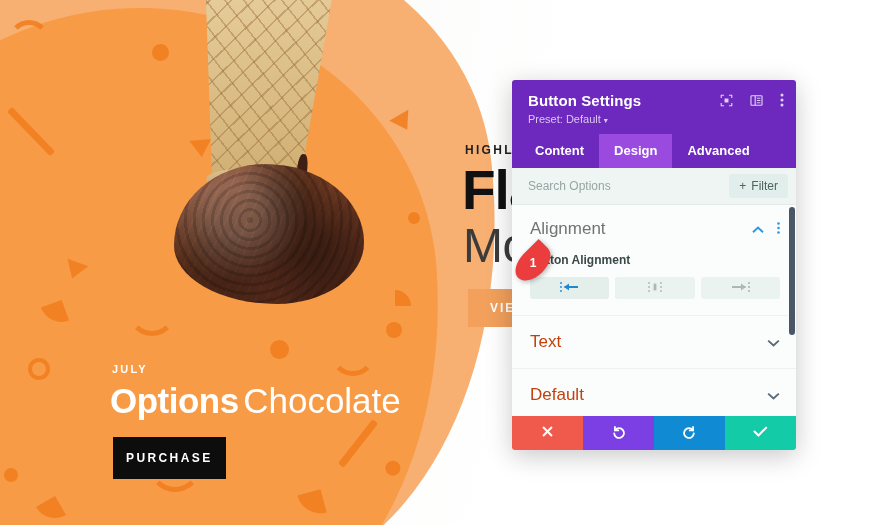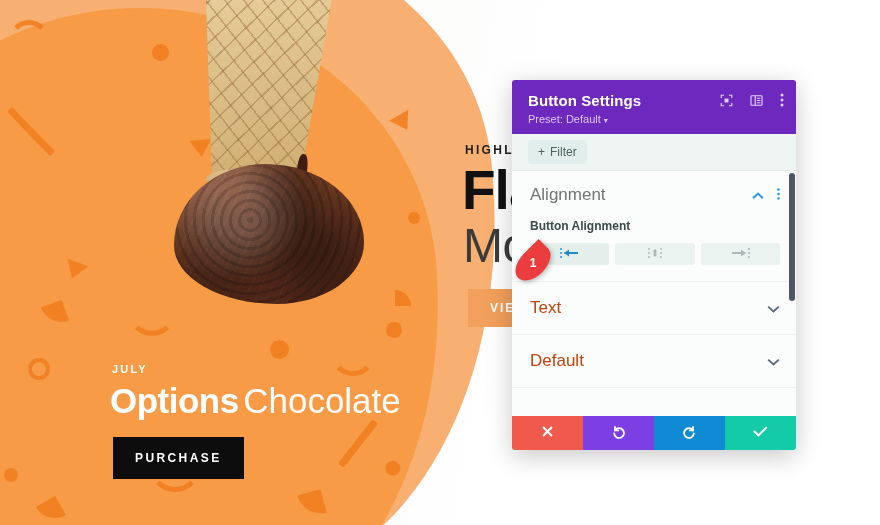--- a/index.html
+++ b/index.html
@@ -133,21 +133,21 @@
     position:absolute; left:112px; top:363px;
     font-size:11px; font-weight:700; letter-spacing:2.2px; color:#ffffff;
   }
   .prod-title { position:absolute; left:110px; top:381px; white-space:nowrap; }
   .prod-title .b { font-size:35px; font-weight:700; color:#ffffff; letter-spacing:-.5px; }
   .prod-title .l { font-size:35px; font-weight:300; color:#ffffff; letter-spacing:0px; }
   .purchase-btn {
     position:absolute; left:113px; top:437px;
     background:#0d0d0d; color:#ffffff;
     font-size:12px; font-weight:700; letter-spacing:2.4px;
-    padding:14px 22px; white-space:nowrap;
+    padding:14px 13px; white-space:nowrap;
   }
 
   
   .modal {
     position:absolute; left:512px; top:80px;
     width:284px; height:370px;
     background:#fbfdfc;
     box-shadow: 0 6px 26px rgba(0,0,0,.22);
     display:flex; flex-direction:column;
     border-radius:3px; overflow:hidden;
@@ -334,22 +334,28 @@
         <span class="hicon">
           <svg width="4" height="14" viewBox="0 0 4 14">
             <circle cx="2" cy="2" r="1.5" fill="currentColor"></circle>
             <circle cx="2" cy="7" r="1.5" fill="currentColor"></circle>
             <circle cx="2" cy="12" r="1.5" fill="currentColor"></circle>
           </svg>
         </span>
       </div>
     </div>
 
+    <div class="tabs">
+      <div class="tab">Content</div>
+      <div class="tab active">Design</div>
+      <div class="tab">Advanced</div>
+    </div>
 
     <div class="search-row">
+      <input class="search-input" type="text" placeholder="Search Options" style="">
       <button class="filter-btn">
         <span>+</span>
         <span>Filter</span>
       </button>
     </div>
 
     <div class="body-scroll">
 
       <div class="sec-open">
         <div class="sec-open-head">

